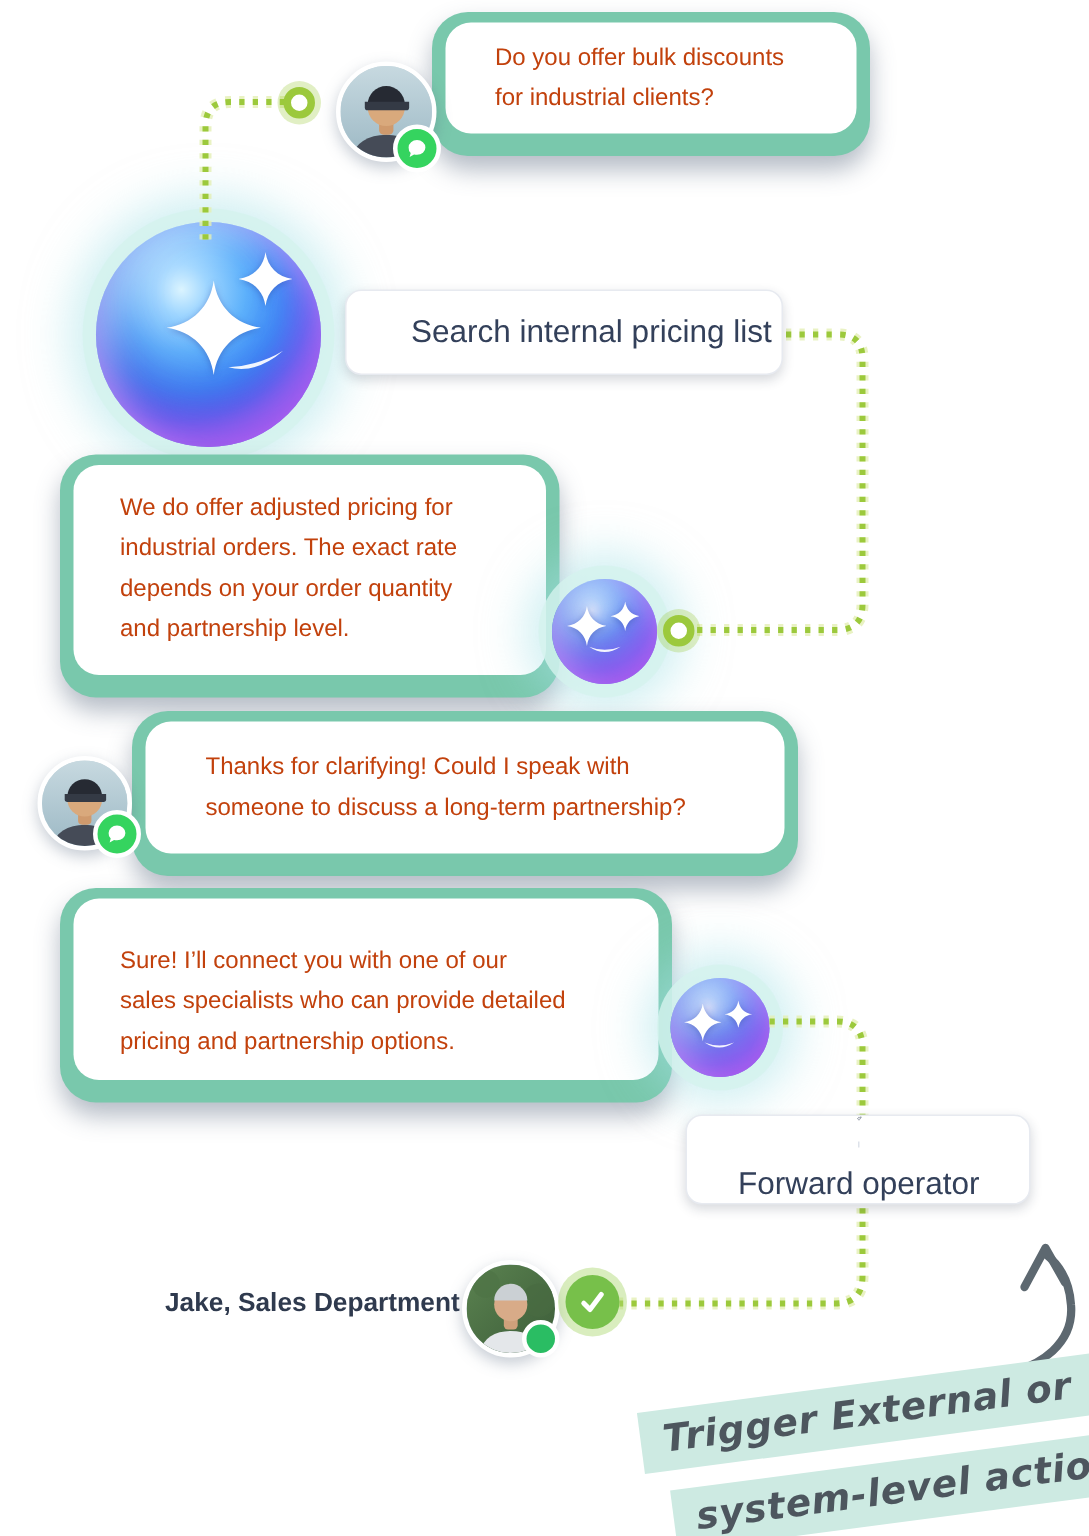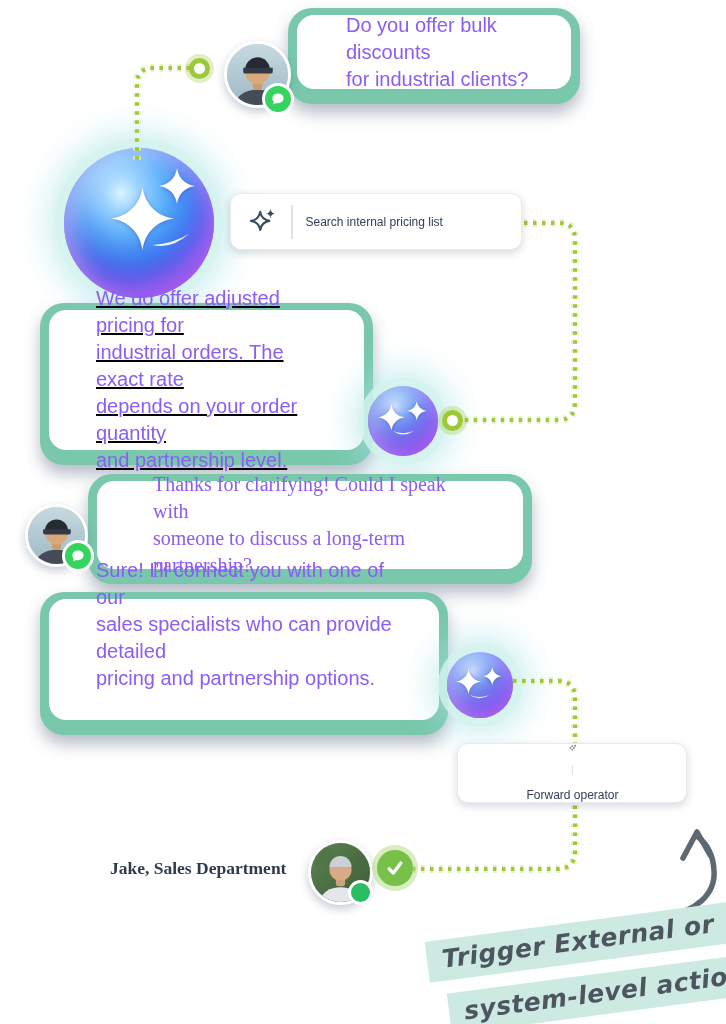--- a/index.html
+++ b/index.html
@@ -11,30 +11,30 @@
   .bubble{
     position:absolute;background:#79C8AC;border-radius:24px;
     padding:7px 9px 15px 9px;box-sizing:border-box;z-index:1;
     box-shadow:0 9px 16px rgba(90,106,128,.45);
   }
   .bubble-inner{
     background:#ffffff;border-radius:17px;width:100%;height:100%;
     box-sizing:border-box;display:flex;align-items:center;
   }
   .bubble-text{
-    white-space:pre-line;color:#8b5cf6;font-size:20px;line-height:27px;margin:16px;
+    white-space:pre-line;color:#c2410c;font-size:16px;line-height:27px;margin:0;
   }
   
   .chip{
     position:absolute;background:#ffffff;border:1.5px solid #e7eaf0;border-radius:11px;
     display:flex;align-items:center;gap:13px;box-sizing:border-box;z-index:3;
     padding:0 16px 0 17px;box-shadow:0 3px 8px rgba(30,41,59,.18);cursor:pointer;
   }
   .chip-divider{width:1.5px;height:34px;background:#dde2ea;}
-  .chip-label{color:#33405A;font-size:12px;white-space:nowrap;}
+  .chip-label{color:#33405A;font-size:21px;white-space:nowrap;}
   
   .avatar{
     position:absolute;border-radius:50%;border:3px solid #fff;overflow:hidden;
     box-shadow:0 4px 10px rgba(90,106,128,.35);z-index:3;background:#c5d6dd;
   }
   .avatar svg{display:block;width:100%;height:100%;}
   .chat-badge{
     position:absolute;width:26px;height:26px;border-radius:50%;background:#35D45F;
     border:3px solid #fff;display:flex;align-items:center;justify-content:center;z-index:4;
   }
@@ -149,21 +149,21 @@
   <div class="chip" style="left:230px;top:193px;width:292px;height:57px;">
     <svg width="30" height="30" viewBox="0 0 32 32">
       <path d="M13 5C13.9 10.6 17.3 13.9 22.8 14.8 17.3 15.7 13.9 19 13 24.6 12.1 19 8.7 15.7 3.2 14.8 8.7 13.9 12.1 10.6 13 5Z" fill="none" stroke="#3B4A60" stroke-width="2.2" stroke-linejoin="round"></path>
       <path d="M24 2C24.4 4.9 26.1 6.6 29 7 26.1 7.4 24.4 9.1 24 12 23.6 9.1 21.9 7.4 19 7 21.9 6.6 23.6 4.9 24 2Z" fill="#3B4A60"></path>
     </svg>
     <div class="chip-divider"></div>
     <span class="chip-label">Search internal pricing list</span>
   </div>
 
   <div class="bubble" style="left:40px;top:303px;width:333px;height:162px;">
-    <div class="bubble-inner" style="padding:10px 12px 12px 31px;text-decoration:underline;">
+    <div class="bubble-inner" style="padding:10px 12px 12px 31px;">
       <p class="bubble-text">We do offer adjusted pricing for
 industrial orders. The exact rate
 depends on your order quantity
 and partnership level.</p>
     </div>
   </div>
 
   <div class="orb-wrap" style="left:368px;top:386px;width:70px;height:70px;">
     <div class="orb">
       <svg class="spark" style="left:14%;top:26%;width:38%;height:38%;" viewBox="0 0 24 24">
@@ -174,21 +174,21 @@
       </svg>
       <svg class="smile" style="left:34%;top:62%;width:32%;height:14%;" viewBox="0 0 32 12">
         <path d="M1 2Q16 12 31 2 16 8 1 2Z" fill="#fff" opacity=".92"></path>
       </svg>
     </div>
   </div>
 
   <div class="node" style="left:442px;top:410px;"></div>
 
   <div class="bubble" style="left:88px;top:474px;width:444px;height:110px;">
-    <div class="bubble-inner" style="padding:12px 26px 12px 40px;font-family:Liberation Serif, serif;">
+    <div class="bubble-inner" style="padding:12px 26px 12px 40px;">
       <p class="bubble-text">Thanks for clarifying! Could I speak with
 someone to discuss a long-term partnership?</p>
     </div>
   </div>
 
   <div class="avatar" style="left:25px;top:504px;width:57px;height:57px;">
     <svg viewBox="0 0 64 64">
       <rect width="64" height="64" fill="url(#sky1)"></rect>
       <ellipse cx="32" cy="63" rx="23" ry="15" fill="#454b57"></ellipse>
       <rect x="27" y="36" width="10" height="12" rx="3" fill="#cf9a6d"></rect>
@@ -227,21 +227,21 @@
 
   <div class="chip" style="left:457px;top:743px;width:230px;height:60px;flex-direction:column;">
     <svg width="30" height="30" viewBox="0 0 32 32">
       <path d="M13 5C13.9 10.6 17.3 13.9 22.8 14.8 17.3 15.7 13.9 19 13 24.6 12.1 19 8.7 15.7 3.2 14.8 8.7 13.9 12.1 10.6 13 5Z" fill="none" stroke="#3B4A60" stroke-width="2.2" stroke-linejoin="round"></path>
       <path d="M24 2C24.4 4.9 26.1 6.6 29 7 26.1 7.4 24.4 9.1 24 12 23.6 9.1 21.9 7.4 19 7 21.9 6.6 23.6 4.9 24 2Z" fill="#3B4A60"></path>
     </svg>
     <div class="chip-divider"></div>
     <span class="chip-label">Forward operator</span>
   </div>
 
-  <div class="operator-label" style="left:110px;top:858px;font-family:Liberation Serif, serif;">
+  <div class="operator-label" style="left:110px;top:858px;">
     <span class="op-name">Jake,</span><span class="op-dept"> Sales Department</span>
   </div>
 
   <div class="avatar" style="left:308px;top:840px;width:59px;height:59px;">
     <svg viewBox="0 0 64 64">
       <defs>
           <linearGradient id="leaf1" x1="0" y1="0" x2="1" y2="1">
         <stop offset="0" stop-color="#5b8350"></stop>
             <stop offset="1" stop-color="#3c5c39"></stop>
       </linearGradient>

